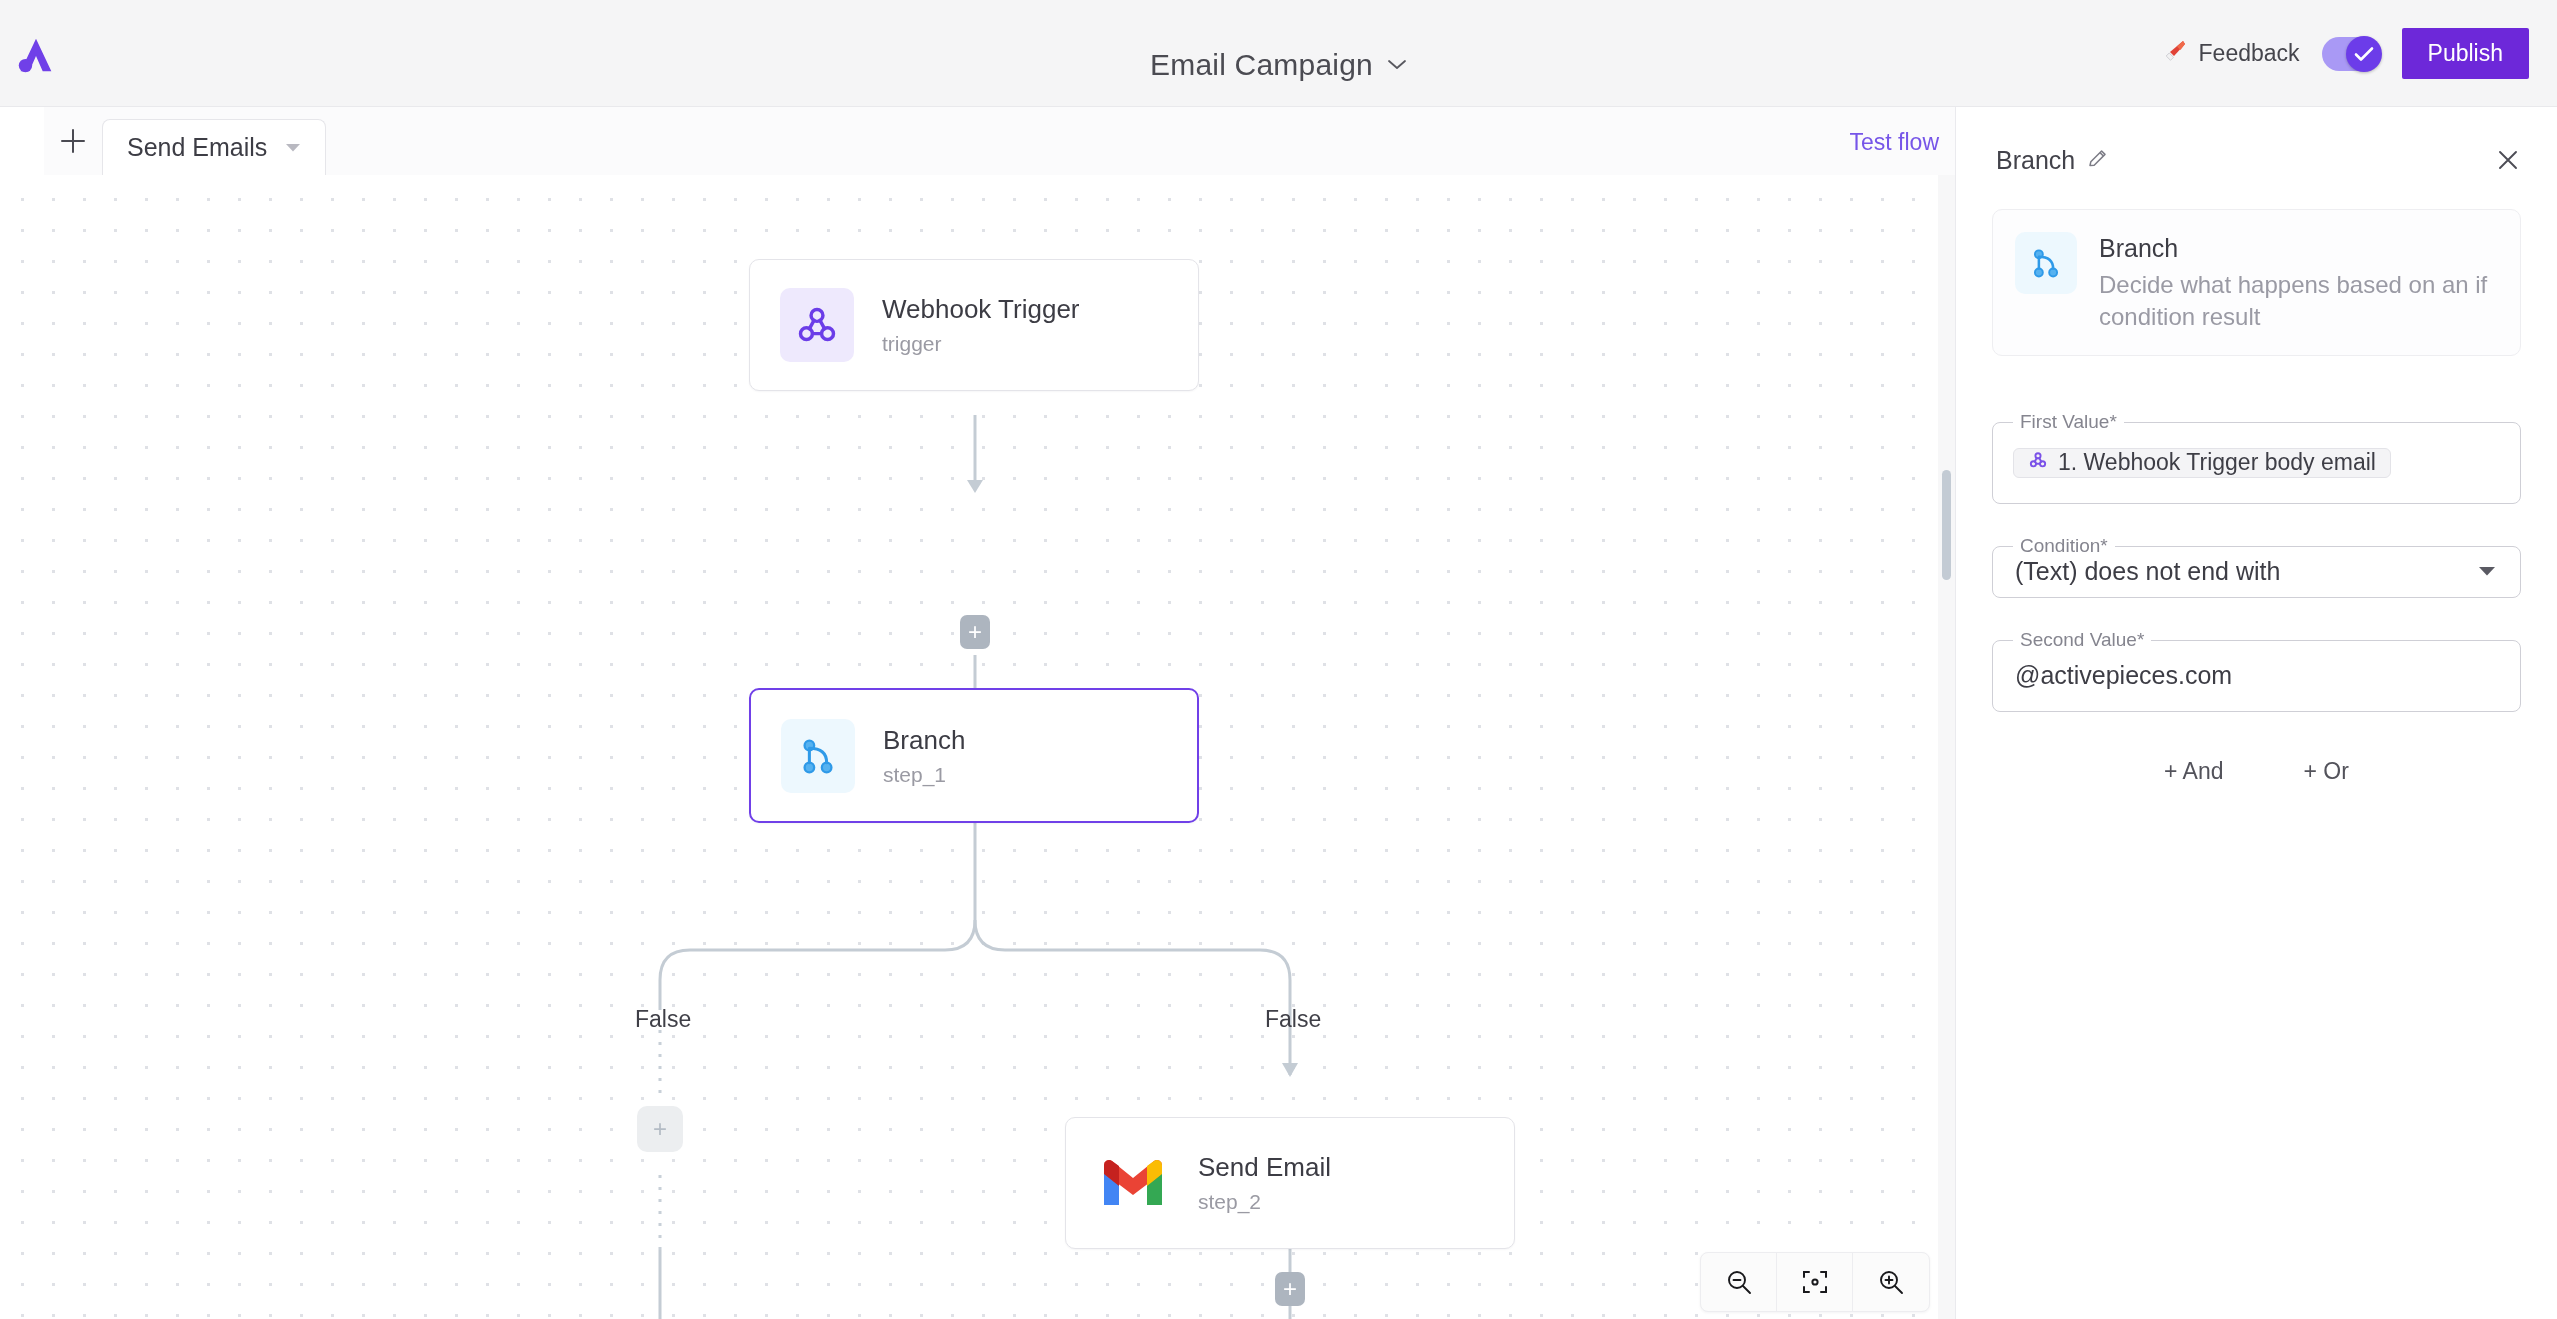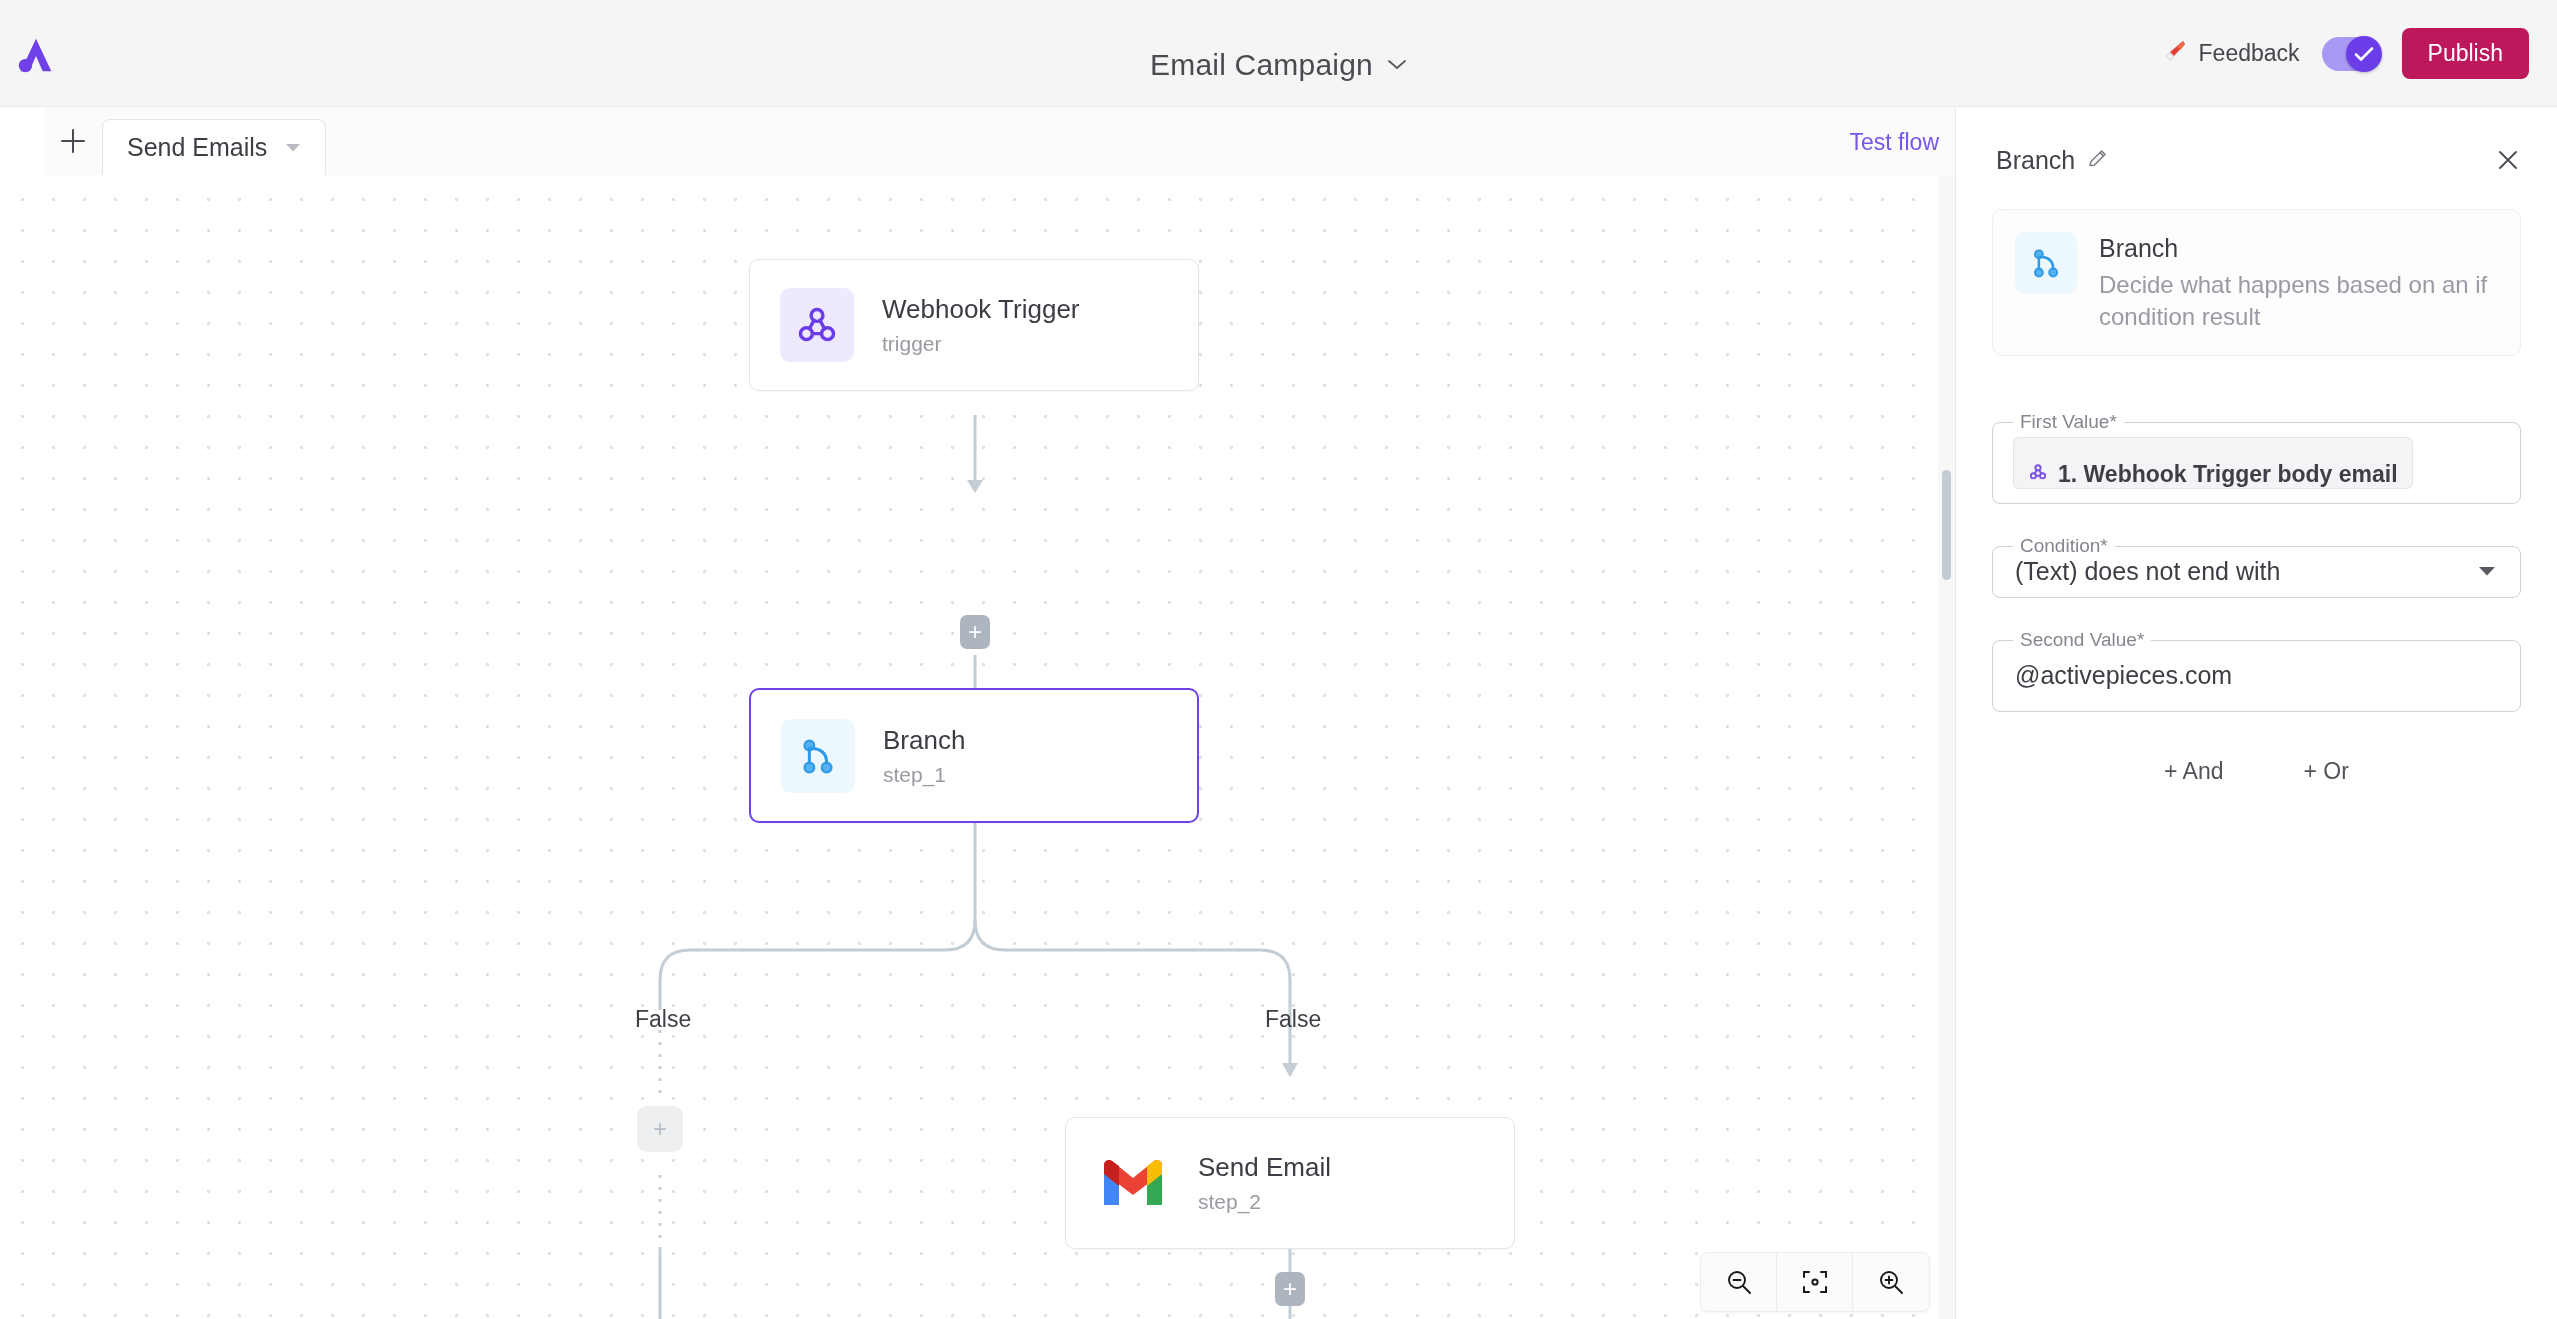--- a/index.html
+++ b/index.html
@@ -47,23 +47,23 @@
     display: flex; align-items: center;
   }
   .toggle .knob {
     position: absolute; right: -2px; top: -1px;
     width: 36px; height: 36px; border-radius: 50%;
     background: #6c3ce9;
     display: flex; align-items: center; justify-content: center;
     box-shadow: 0 1px 3px rgba(0,0,0,.25);
   }
   .publish-btn {
-    background: #be185d; color: #fff;
+    background: #6d28d9; color: #fff;
     font-size: 23px; padding: 12px 26px;
-    border: none; border-radius: 8px; cursor: pointer;
+    border: none; border-radius: 2px; cursor: pointer;
     font-family: inherit;
   }
 
   
   .canvas-toolbar {
     position: absolute; top: 107px; left: 0;
     width: 1955px; height: 68px;
     background: #fbfbfc;
     display: flex; align-items: flex-end; margin-left: 44px;
   }
@@ -209,23 +209,23 @@
     position: absolute; top: -12px; left: 20px;
     background: #fff; padding: 0 7px;
     font-size: 19px; color: #85858f;
   }
   .field-fv { margin-top: 66px; height: 82px; display: flex; align-items: center; }
   .chip {
     margin-left: 20px;
     background: #f4f4f6;
     border: 1px solid #e3e3e8;
     border-radius: 6px;
-    height: 52px; display: inline-flex; align-items: flex-end;
+    height: 30px; display: inline-flex; align-items: flex-start;
     gap: 10px; padding: 0 14px;
-    font-size: 23px; color: #3e3e46; cursor: pointer; font-weight: bold;
+    font-size: 23px; color: #3e3e46; cursor: pointer;
   }
   .field-cond {
     margin-top: 42px; height: 52px;
     display: flex; align-items: center; justify-content: space-between;
     padding: 0 24px 0 22px; cursor: pointer;
   }
   .field-cond .val { font-size: 25px; color: #3d3d45; }
   .field-sv { margin-top: 42px; height: 72px; display: flex; align-items: center; padding: 0 22px; }
   .field-sv .val { font-size: 25px; color: #3d3d45; }
 

